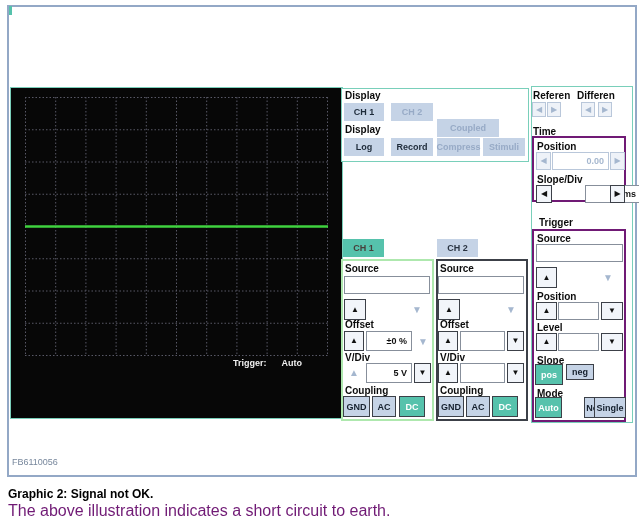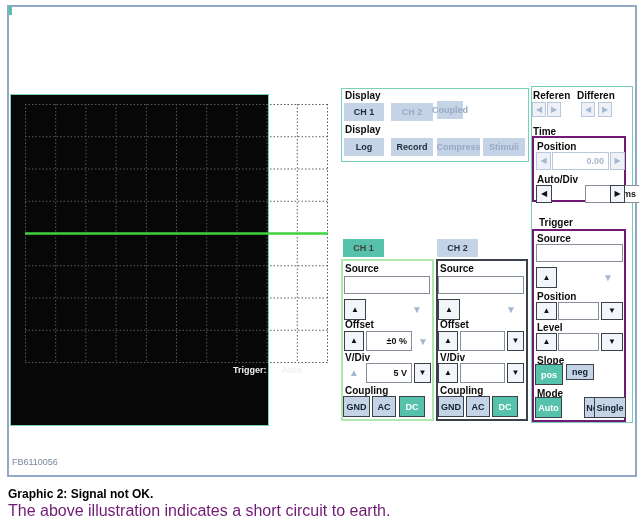--- a/index.html
+++ b/index.html
@@ -40,21 +40,21 @@
   .cap-body { font-size:16px; color:#701a75; }
 </style>
 </head>
 <body>
 
 <div class="stage">
 
   <div class="abs frame" style="left:7px;top:5px;width:630px;height:472px;"></div>
   <div class="abs tick" style="left:9px;top:6px;width:3px;height:9px;"></div>
 
-  <div class="abs scope" style="left:10px;top:94px;width:259px;height:332px;">
+  <div class="abs scope" style="left:10px;top:87px;width:333px;height:332px;">
     <svg class="abs" style="left:14px;top:9px;" width="303" height="259" viewBox="0 0 303 259">
       <g stroke="#585866" stroke-width="1" stroke-dasharray="1.5 2">
         <line x1="0.5" y1="0" x2="0.5" y2="259"></line>
         <line x1="30.7" y1="0" x2="30.7" y2="259"></line>
         <line x1="60.9" y1="0" x2="60.9" y2="259"></line>
         <line x1="91.1" y1="0" x2="91.1" y2="259"></line>
         <line x1="121.3" y1="0" x2="121.3" y2="259"></line>
         <line x1="151.5" y1="0" x2="151.5" y2="259"></line>
         <line x1="181.7" y1="0" x2="181.7" y2="259"></line>
         <line x1="211.9" y1="0" x2="211.9" y2="259"></line>
@@ -76,21 +76,21 @@
     <div class="abs status-row" style="left:222px;top:270px;">
       <span class="status">Trigger:</span>
       <span class="status">Auto</span>
     </div>
   </div>
 
   <div class="abs panelbox" style="left:341px;top:88px;width:188px;height:74px;">
     <div class="abs lbl" style="left:3px;top:1px;">Display</div>
     <div class="abs btn" style="left:2px;top:14px;width:40px;height:18px;">CH 1</div>
     <div class="abs btn dis" style="left:49px;top:14px;width:42px;height:18px;">CH 2</div>
-    <div class="abs btn dis" style="left:95px;top:12px;width:26px;height:18px;">Coupled</div>
+    <div class="abs btn dis" style="left:95px;top:30px;width:62px;height:18px;">Coupled</div>
     <div class="abs lbl" style="left:3px;top:35px;">Display</div>
     <div class="abs btn" style="left:2px;top:49px;width:40px;height:18px;">Log</div>
     <div class="abs btn" style="left:49px;top:49px;width:42px;height:18px;">Record</div>
     <div class="abs btn dis" style="left:95px;top:49px;width:43px;height:18px;">Compress</div>
     <div class="abs btn dis" style="left:141px;top:49px;width:42px;height:18px;">Stimuli</div>
   </div>
 
   <div class="abs panelbox" style="left:531px;top:86px;width:102px;height:337px;">
 
     <div class="abs lbl" style="left:1px;top:3px;">Referen</div>
@@ -111,21 +111,21 @@
     <div class="abs lbl" style="left:1px;top:39px;">Time</div>
     <div class="abs groupbox" style="left:0px;top:49px;width:94px;height:66px;">
       <div class="abs lbl" style="left:3px;top:3px;">Position</div>
       <div class="abs sq lt" style="left:2px;top:14px;width:15px;height:18px;">
           <span>◀</span>
         </div>
       <div class="abs field dis" style="left:18px;top:14px;width:57px;height:18px;">0.00</div>
       <div class="abs sq lt" style="left:76px;top:14px;width:15px;height:18px;">
           <span>▶</span>
         </div>
-      <div class="abs lbl" style="left:3px;top:36px;">Auto/Div</div>
+      <div class="abs lbl" style="left:3px;top:36px;">Slope/Div</div>
       <div class="abs sq" style="left:2px;top:47px;width:16px;height:18px;">
           <span>◀</span>
         </div>
       <div class="abs field" style="left:19px;top:47px;width:56px;height:18px;margin-left:32px;">2 ms</div>
       <div class="abs sq" style="left:76px;top:47px;width:15px;height:18px;">
           <span>▶</span>
         </div>
     </div>
 
     <div class="abs lbl" style="left:7px;top:130px;">Trigger</div>

